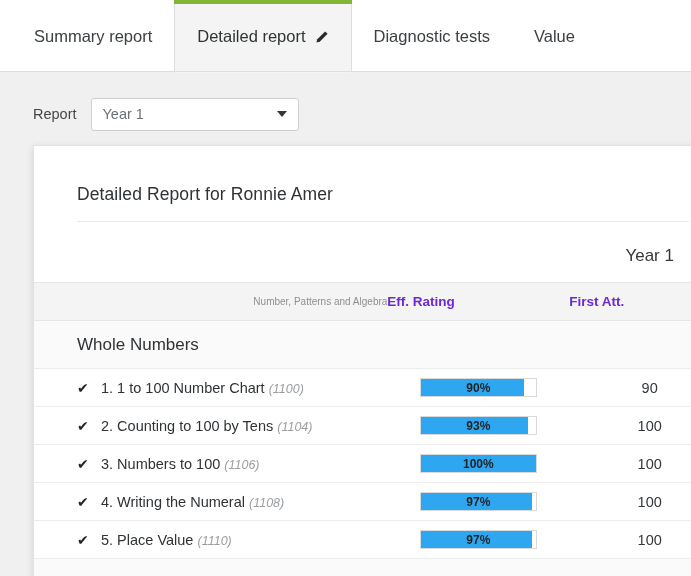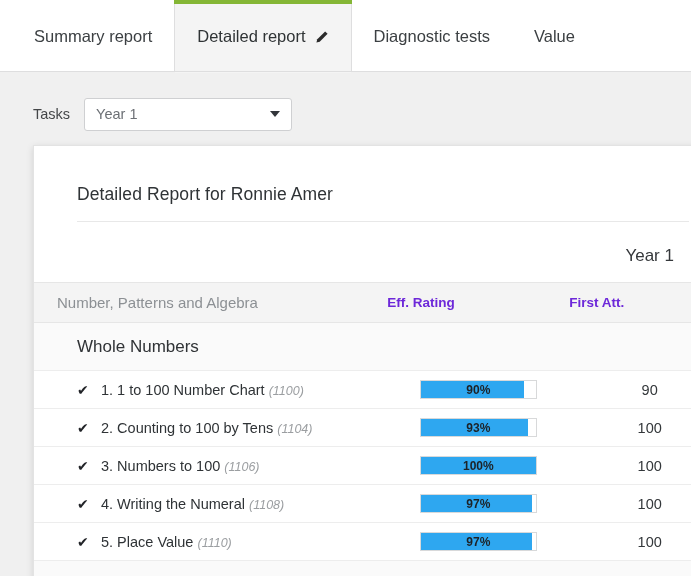--- a/index.html
+++ b/index.html
@@ -170,22 +170,22 @@
     background: #f4f4f4;
     border-top: 1px solid #e6e6e6;
     border-bottom: 1px solid #e6e6e6;
     padding: 11px 0;
     height: 38px;
   }
   .colhead-row .strand {
     padding-left: 23px;
     color: #8c9094;
     font-weight: normal;
-    font-size: 15px;
-    text-align: left;
+    font-size: 10px;
+    text-align: right;
   }
   .colhead-row .metric {
     text-align: left;
     font-weight: bold;
     color: #6d28d9;
     font-size: 13.5px;
   }
 
   .section-row td {
     padding: 14px 0 13px 43px;
@@ -276,21 +276,21 @@
   </div>
 
 
   <div class="tab">
     <span>Value</span>
   </div>
 
 </div>
 
 <div class="course-row">
-  <span class="course-label">Tasks</span>
+  <span class="course-label">Report</span>
   <div class="course-select">
     <span class="value">Year 1</span>
     <span class="caret-icon"></span>
   </div>
 </div>
 
 <div class="card">
 
   <div class="card-title">Detailed Report for Ronnie Amer</div>
   <div class="title-rule"></div>

